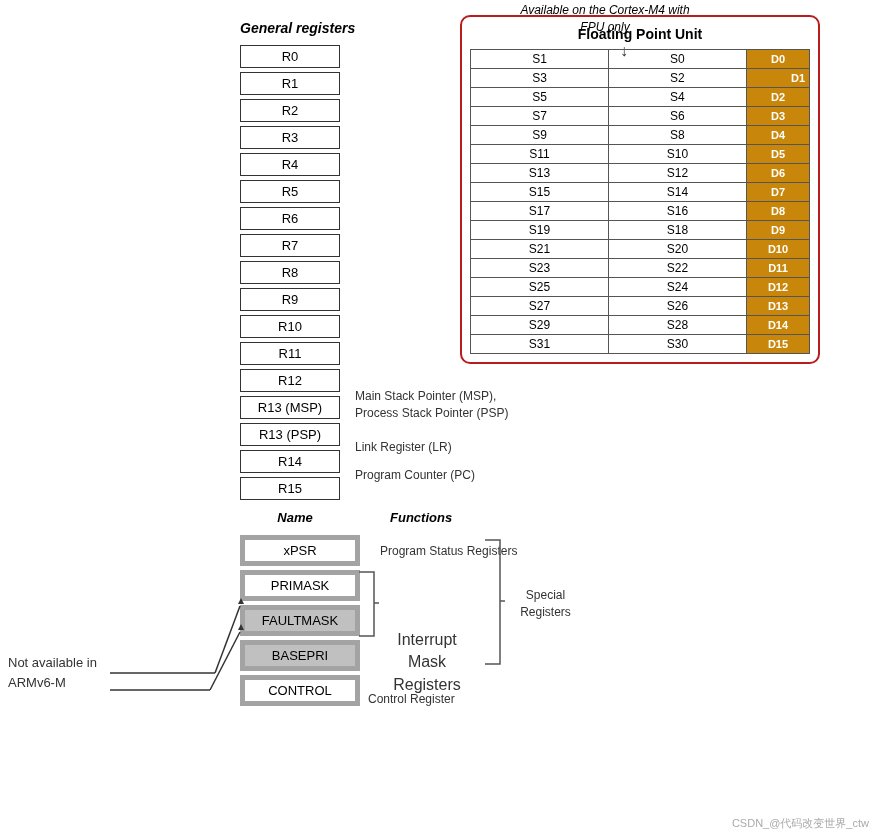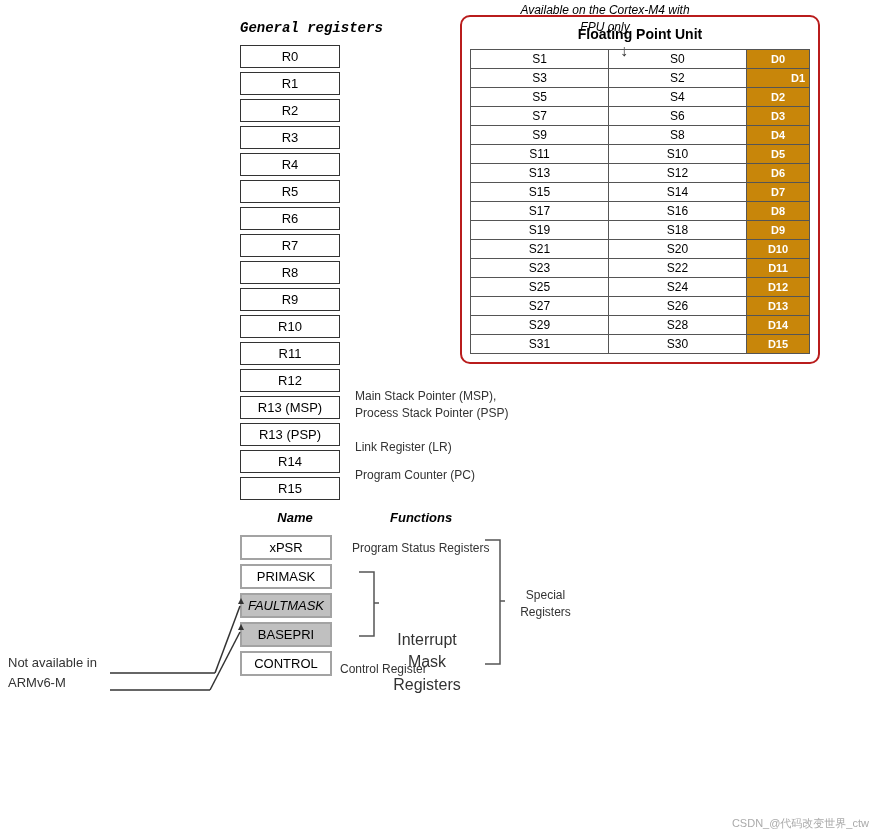--- a/index.html
+++ b/index.html
@@ -20,21 +20,20 @@
 
     
     .general-registers-title {
       font-style: italic;
       font-weight: bold;
       font-size: 14px;
       text-align: center;
       position: absolute;
       left: 240px;
       top: 20px;
-      font-family: Liberation Mono, monospace;
     }
     .register-box {
       border: 1px solid #333;
       text-align: center;
       font-size: 13px;
       padding: 3px 0;
       background: #fff;
     }
     .gen-reg-list {
       position: absolute;
@@ -98,26 +97,26 @@
       color: #333;
     }
 
     
     .annotation {
       position: absolute;
       font-size: 12px;
       color: #333;
     }
     .special-reg-box {
-      border: 2px solid #a3a3a3;
+      border: 5px solid #a3a3a3;
       text-align: center;
       font-size: 13px;
       padding: 3px 0;
       background: #fff;
-      width: 92px;
+      width: 120px;
     }
     .special-reg-box.gray-bg {
       background: #c0c0c0;
     }
 
     
     .watermark {
       position: absolute;
       bottom: 5px;
       right: 5px;
@@ -268,21 +267,21 @@
 
     <div style="display:flex; align-items:center;">
       <div class="special-reg-box">xPSR</div>
       <div style="font-size:12px; color:#333; margin-left:20px;">Program Status Registers</div>
     </div>
 
     <div style="display:flex; align-items:center;">
       <div class="special-reg-box">PRIMASK</div>
     </div>
 
-    <div style="display:flex; align-items:center;font-style:italic;">
+    <div style="display:flex; align-items:center;">
       <div class="special-reg-box gray-bg">FAULTMASK</div>
     </div>
 
     <div style="display:flex; align-items:center;">
       <div class="special-reg-box gray-bg">BASEPRI</div>
     </div>
 
     <div style="display:flex; align-items:flex-end;">
       <div class="special-reg-box">CONTROL</div>
       <div style="font-size:12px; color:#333; margin-left:8px;">Control Register</div>

